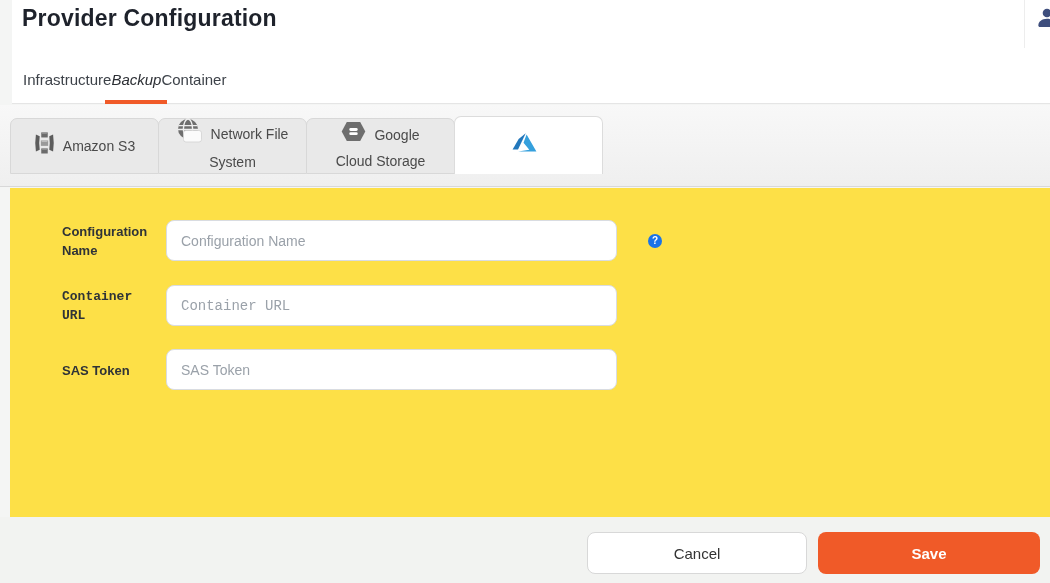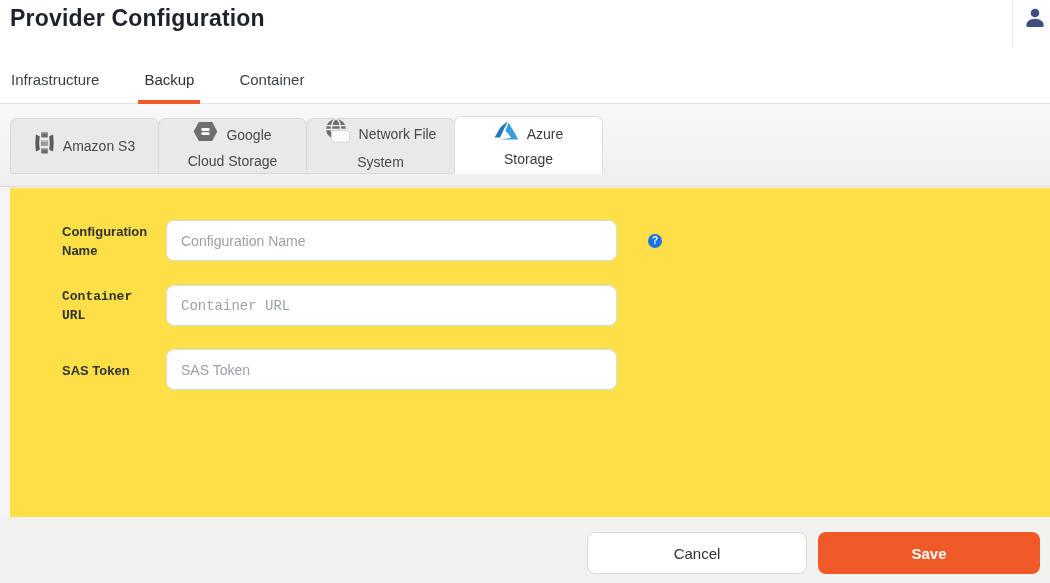--- a/index.html
+++ b/index.html
@@ -7,40 +7,40 @@
   body {
     position:relative;
     font-family:"Liberation Sans", sans-serif;
     background:#f4f5f4;
     overflow:hidden;
     color:#2f3337;
   }
 
   
   .header {
-    position:absolute; top:0; left:0; right:0; height:104px;
+    position:absolute; top:0; left:12px; right:0; height:104px;
     background:#ffffff; border-bottom:1px solid #e5e5e5;
   }
   .page-title {
     position:absolute; left:10px; top:5px;
     font-size:23px; font-weight:700; color:#1e222b; letter-spacing:.2px;
   }
   .user-divider {
     position:absolute; left:1012px; top:0; width:1px; height:48px; background:#ededed;
   }
   .user-btn { position:absolute; left:1022px; top:5px; width:26px; height:28px;
     background:none; border:none; cursor:pointer; }
 
   
-  .nav { position:absolute; left:11px; top:71px; display:flex; gap:45px; }
+  .nav { position:absolute; left:11px; top:71px; display:flex; }
   .nav-tab {
     position:relative; font-size:15px; line-height:18px; color:#3d4249;
     background:none; border:none; cursor:pointer; font-family:inherit;
   }
-  .nav-tab.active { color:#2c2f34; }
+  .nav-tab.active { color:#2c2f34;font-style:italic; }
   .nav-tab.active::after {
     content:""; position:absolute; left:-6px; right:-6px; top:29px; height:4px;
     background:var(--accent-orange,#F05A28);
   }
 
   
   .strip {
     position:absolute; left:0; right:0; top:105px; height:82px;
     background:linear-gradient(#f8f8f8,#efefef);
     border-bottom:1px solid #d8d8d8;
@@ -140,57 +140,56 @@
         </svg>
       </span><span class="tlabel">Amazon S3</span>
     </span>
       </span>
   </button>
 
   <button class="ptab">
     <span class="ptab-inner">
         <span class="twrap">
       <span class="ticon">
-        <svg width="25" height="23" viewBox="0 0 25 23">
-          <polygon points="5.8,2 19.2,2 24.3,11.5 19.2,21 5.8,21 0.7,11.5" style="fill:var(--icon-gray,#6E6E6E)"></polygon>
-          <rect x="8.3" y="8.1" width="8.4" height="2.8" rx="1.3" fill="#ffffff"></rect>
-          <rect x="8.3" y="12.3" width="8.4" height="2.8" rx="1.3" fill="#ffffff"></rect>
-        </svg>
-      </span><span class="tlabel">Google
-Cloud Storage</span>
-    </span>
-      </span>
-  </button>
-
-  <button class="ptab">
-    <span class="ptab-inner">
-        <span class="twrap">
-      <span class="ticon">
         <svg width="26" height="26" viewBox="0 0 26 26">
           <circle cx="11" cy="11" r="10" style="fill:var(--icon-gray,#6E6E6E)"></circle>
           <ellipse cx="11" cy="11" rx="4.6" ry="10" fill="none" stroke="#eeeeee" stroke-width="1.4"></ellipse>
           <path d="M1.5,7.6 H20.5 M1,11.5 H21" fill="none" stroke="#eeeeee" stroke-width="1.4"></path>
           <rect x="6.5" y="12.5" width="18" height="11.5" rx="2.4" fill="#fbfbfb" stroke="#d2d2d2" stroke-width="0.8"></rect>
         </svg>
       </span><span class="tlabel">Network File
 System</span>
     </span>
       </span>
   </button>
 
+  <button class="ptab">
+    <span class="ptab-inner">
+        <span class="twrap">
+      <span class="ticon">
+        <svg width="25" height="23" viewBox="0 0 25 23">
+          <polygon points="5.8,2 19.2,2 24.3,11.5 19.2,21 5.8,21 0.7,11.5" style="fill:var(--icon-gray,#6E6E6E)"></polygon>
+          <rect x="8.3" y="8.1" width="8.4" height="2.8" rx="1.3" fill="#ffffff"></rect>
+          <rect x="8.3" y="12.3" width="8.4" height="2.8" rx="1.3" fill="#ffffff"></rect>
+        </svg>
+      </span><span class="tlabel">Google
+Cloud Storage</span>
+    </span>
+      </span>
+  </button>
+
   <button class="ptab active">
     <span class="ptab-inner">
         <span class="twrap">
       <span class="ticon">
         <svg width="25" height="21" viewBox="1.5 4 21 16.2">
           <path d="M13.05,4.24L6.56,18.05L2,18L7.09,9.24L13.05,4.24Z" style="fill:var(--azure-blue-dark,#2277BB)"></path>
           <path d="M13.75,5.33L22,19.76H6.74L16.04,18.1L11.17,12.31L13.75,5.33Z" style="fill:var(--azure-blue,#35A0DD)"></path>
         </svg>
-      </span><span class="tlabel">Azure
-Storage</span>
+      </span>
     </span>
       </span>
   </button>
 
 </div>
 
 <div class="content">
 
   <div class="field-row row-0">
     <label class="field-label">Configuration Name</label>

